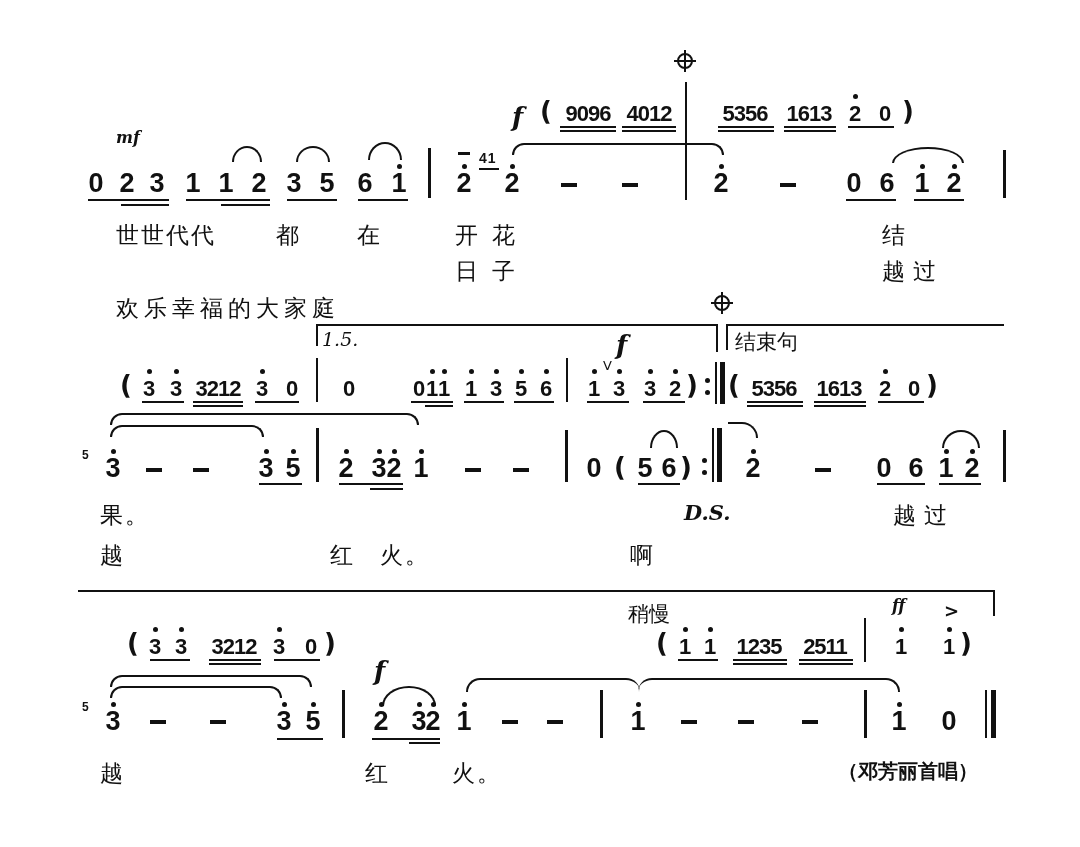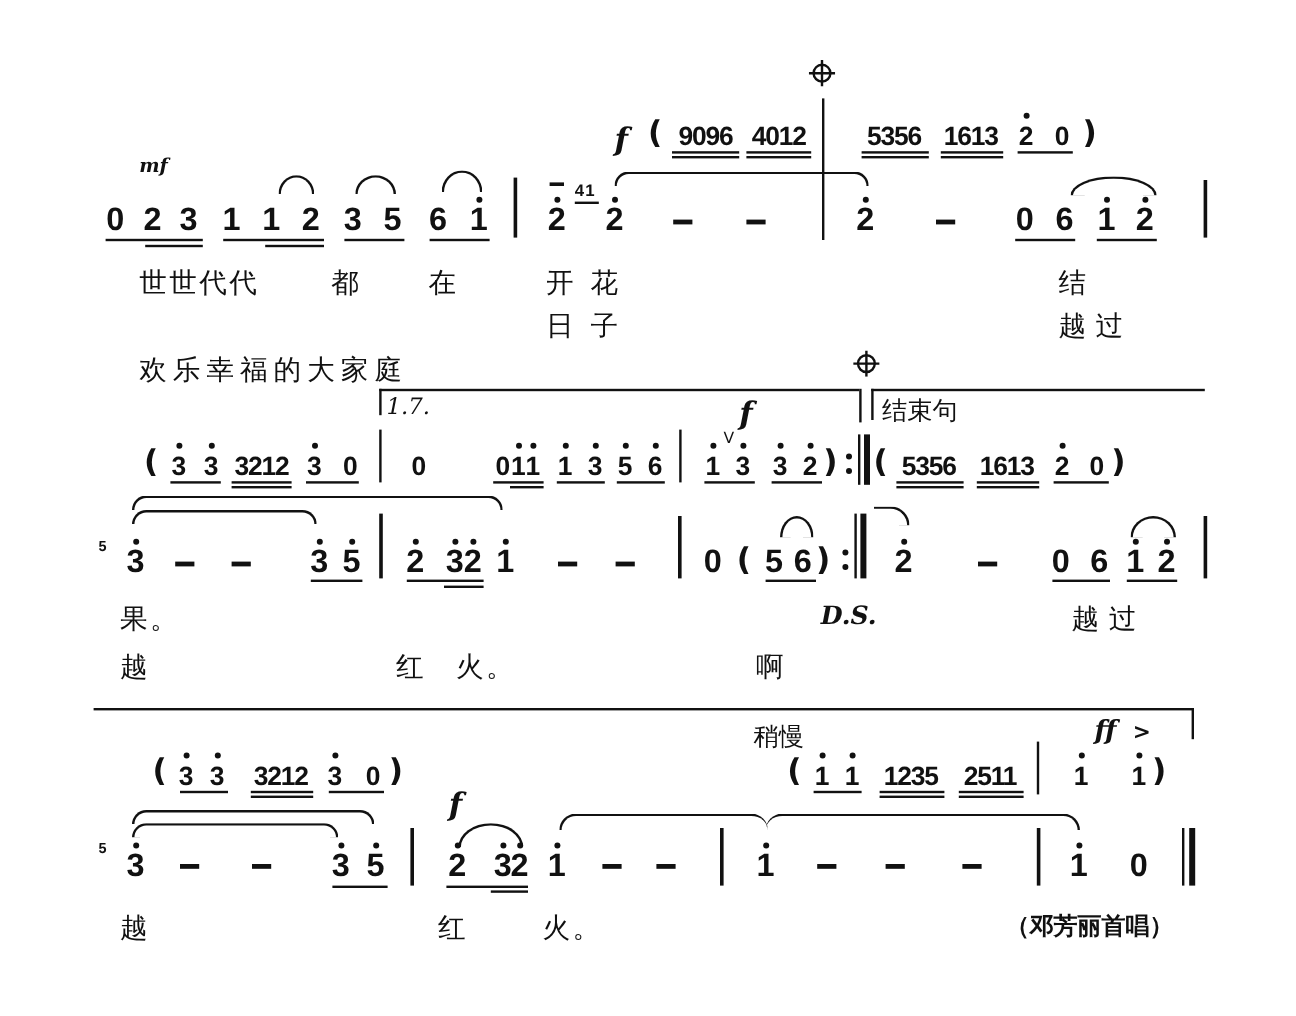--- a/index.html
+++ b/index.html
@@ -110,21 +110,21 @@
   <span class="lyr" style="left:882px;top:220px;">结</span>
   <span class="lyr" style="left:116px;top:273px;letter-spacing:5px;margin-top:20px;">欢乐幸福的大家庭</span>
   <span class="lyr" style="left:455px;top:256px;letter-spacing:14px;">日子</span>
   <span class="lyr" style="left:882px;top:256px;letter-spacing:8px;">越过</span>
 </div>
 
 <div>
 
   <div class="voltaline" style="left:316px;top:324px;width:400px;height:2px;"></div>
   <div class="voltaline" style="left:316px;top:324px;width:2px;height:22px;"></div>
-  <span class="abs" style="left:322px;top:328px;font-family:'DejaVu Serif',serif;font-style:italic;font-size:19px;">1.7.</span>
+  <span class="abs" style="left:322px;top:328px;font-family:'DejaVu Serif',serif;font-style:italic;font-size:19px;">1.5.</span>
   <div class="voltaline" style="left:716px;top:324px;width:2px;height:28px;"></div>
   <div class="voltaline" style="left:726px;top:324px;width:278px;height:2px;"></div>
   <div class="voltaline" style="left:726px;top:324px;width:2px;height:26px;"></div>
   <span class="label" style="left:735px;top:328px;">结束句</span>
   <svg class="coda" style="left:711px;top:292px;" viewBox="0 0 22 22">
     <circle cx="11" cy="11" r="7" fill="none" stroke="#111" stroke-width="2"></circle>
     <line x1="11" y1="0" x2="11" y2="22" stroke="#111" stroke-width="2"></line>
     <line x1="0" y1="11" x2="22" y2="11" stroke="#111" stroke-width="2"></line>
   </svg>
 
@@ -234,21 +234,21 @@
   <span class="lyr" style="left:330px;top:540px;">红</span>
   <span class="lyr" style="left:380px;top:540px;">火。</span>
   <span class="lyr" style="left:630px;top:540px;">啊</span>
 </div>
 
 <div>
   <div class="voltaline" style="left:78px;top:590px;width:916px;height:2px;"></div>
   <div class="voltaline" style="left:993px;top:590px;width:2px;height:26px;"></div>
 
   <span class="label" style="left:628px;top:600px;">稍慢</span>
-  <span class="dyn" style="left:912px;top:596px;font-size:22px;">ff</span>
+  <span class="dyn" style="left:892px;top:596px;font-size:16px;">ff</span>
   <span class="abs" style="left:944px;top:600px;font-size:18px;font-weight:bold;">&gt;</span>
 
   <span class="paren" style="left:127px;top:628px;">(</span>
   <span class="n" style="left:146px;top:633px;font-size:22px;"><i class="d"></i><span>3</span></span>
   <span class="n" style="left:172px;top:633px;font-size:22px;"><i class="d"></i><span>3</span></span>
   <span class="n" style="left:207px;top:633px;width:54px;font-size:22px;letter-spacing:-1px;">3212</span>
   <span class="n" style="left:270px;top:633px;font-size:22px;"><i class="d"></i><span>3</span></span>
   <span class="n" style="left:302px;top:633px;font-size:22px;">0</span>
   <span class="paren" style="left:324px;top:628px;">)</span>
   <div class="ul" style="left:150px;top:659px;width:40px;"></div>

